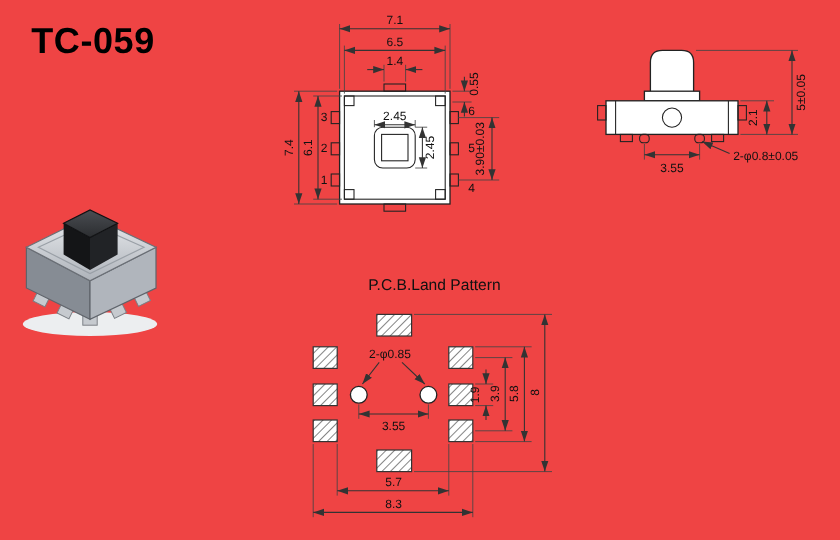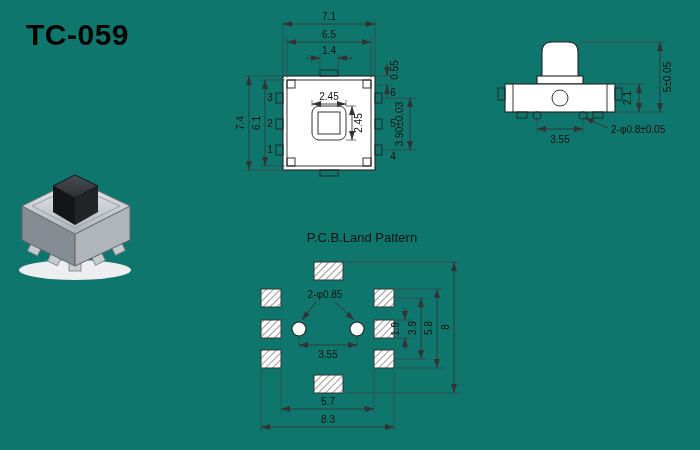--- a/index.html
+++ b/index.html
@@ -1,16 +1,16 @@
 <!DOCTYPE html>
 <html><head>
 <meta charset="utf-8">
 <style>
   html,body{margin:0;padding:0;background:#fff;}
-  .canvas{position:relative;width:700px;height:450px;background:#0f766e;overflow:hidden;
+  .canvas{position:relative;width:700px;height:450px;background:#ef4444;overflow:hidden;
           font-family:"Liberation Sans",sans-serif;}
   .page-title{position:absolute;left:26px;top:18px;font-size:30px;font-weight:bold;
               color:#000;letter-spacing:.5px;}
   svg{position:absolute;overflow:visible;}
   svg text{font-family:"Liberation Sans",sans-serif;font-size:10px;fill:#111;}
   .dim{stroke:#333;stroke-width:.9;fill:none;}
   .ext{stroke:#444;stroke-width:.7;fill:none;}
   .part{stroke:#222;stroke-width:1.1;fill:#fff;}
   .part2{stroke:#222;stroke-width:.9;fill:none;}
   .pad{fill:url(#hatch);stroke:#333;stroke-width:1;}

